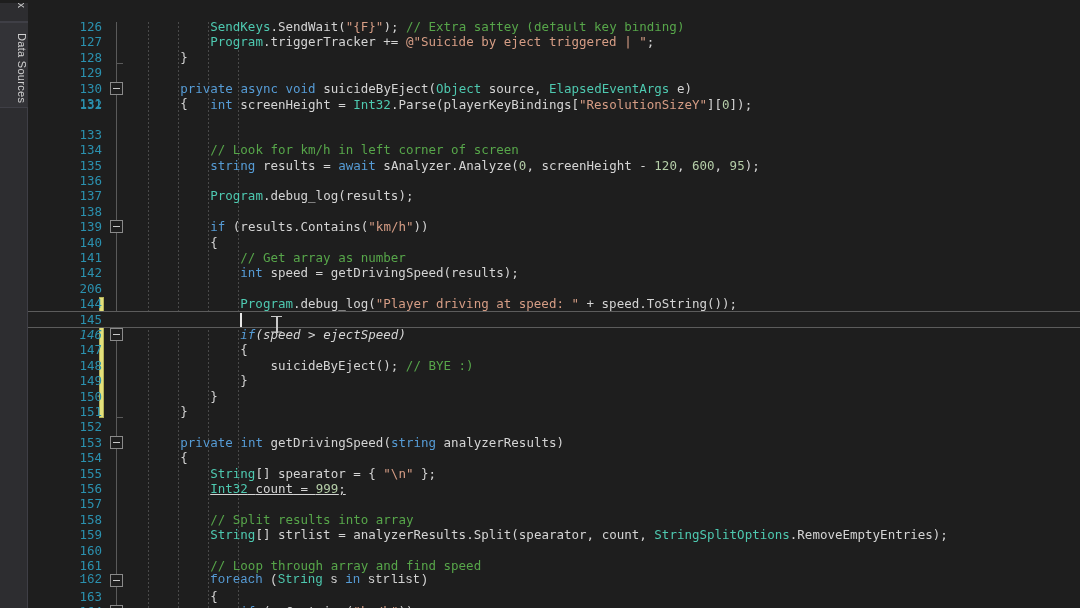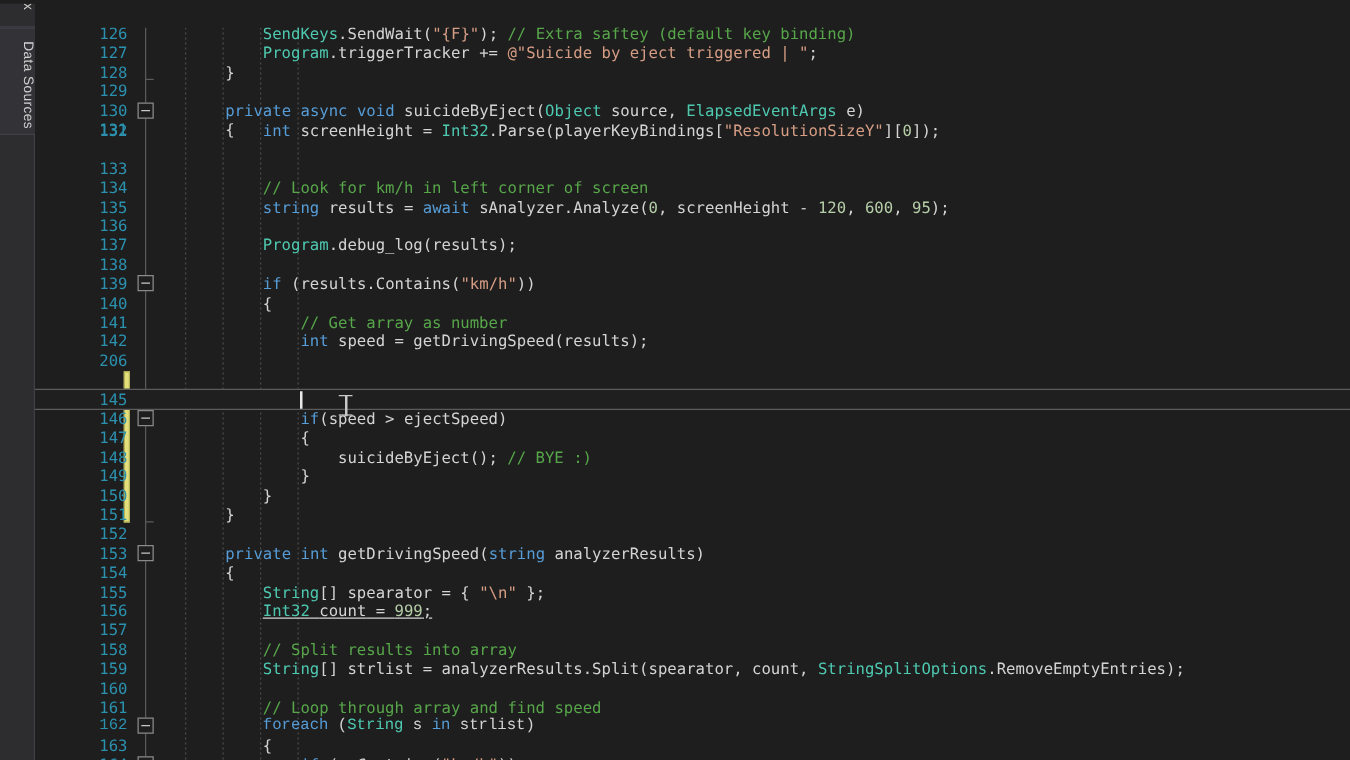--- a/index.html
+++ b/index.html
@@ -159,22 +159,23 @@
         <div class="line" style="top: 120.2px;"><span class="lnum">134</span><span class="code" style="left: 182.24px;"><span class="cmt">// Look for km/h in left corner of screen</span></span></div>
         <div class="line" style="top: 135.6px;"><span class="lnum">135</span><span class="code" style="left: 182.24px;"><span class="kw">string</span> <span class="id">results</span> = <span class="kw">await</span> <span class="id">sAnalyzer</span>.<span class="id">Analyze</span>(<span class="num">0</span>, <span class="id">screenHeight</span> - <span class="num">120</span>, <span class="num">600</span>, <span class="num">95</span>);</span></div>
         <div class="line" style="top: 151px;"><span class="lnum">136</span><span class="code" style="left: 92px;"></span></div>
         <div class="line" style="top: 166.4px;"><span class="lnum">137</span><span class="code" style="left: 182.24px;"><span class="type">Program</span>.<span class="id">debug_log</span>(<span class="id">results</span>);</span></div>
         <div class="line" style="top: 181.8px;"><span class="lnum">138</span><span class="code" style="left: 92px;"></span></div>
         <div class="line" style="top: 197.2px;"><span class="lnum">139</span><span class="code" style="left: 182.24px;"><span class="kw">if</span> (<span class="id">results</span>.<span class="id">Contains</span>(<span class="str">"km/h"</span>))</span></div>
         <div class="line" style="top: 212.6px;"><span class="lnum">140</span><span class="code" style="left: 182.24px;">{</span></div>
         <div class="line" style="top: 228px;"><span class="lnum">141</span><span class="code" style="left: 212.32px;"><span class="cmt">// Get array as number</span></span></div>
         <div class="line" style="top: 243.4px;"><span class="lnum">142</span><span class="code" style="left: 212.32px;"><span class="kw">int</span> <span class="id">speed</span> = <span class="id">getDrivingSpeed</span>(<span class="id">results</span>);</span></div>
         <div class="line" style="top: 258.8px;"><span class="lnum">206</span><span class="code" style="left: 92px;"></span></div>
+        <div class="line" style="top: 274.2px;"><span class="lnum">144</span><span class="code" style="left: 212.32px;"><span class="type">Program</span>.<span class="id">debug_log</span>(<span class="str">"Player driving at speed: "</span> + <span class="id">speed</span>.<span class="id">ToString</span>());</span></div>
         <div class="line" style="top: 289.6px; padding-left: 29px;"><span class="lnum">145</span><span class="code" style="left: 212.32px;"></span></div>
-        <div class="line" style="top: 305px;"><span class="lnum">146</span><span class="code" style="left: 212.32px;"><span class="kw">if</span>(<span class="id">speed</span> &gt; <span class="id">ejectSpeed</span>)</span></div>
+        <div class="line" style="top: 305px; font-style: italic;"><span class="lnum">146</span><span class="code" style="left: 212.32px;"><span class="kw">if</span>(<span class="id">speed</span> &gt; <span class="id">ejectSpeed</span>)</span></div>
         <div class="line" style="top: 320.4px;"><span class="lnum">147</span><span class="code" style="left: 212.32px;">{</span></div>
         <div class="line" style="top: 335.8px;"><span class="lnum">148</span><span class="code" style="left: 242.4px;"><span class="id">suicideByEject</span>(); <span class="cmt">// BYE :)</span></span></div>
         <div class="line" style="top: 351.2px;"><span class="lnum">149</span><span class="code" style="left: 212.32px;">}</span></div>
         <div class="line" style="top: 366.6px;"><span class="lnum">150</span><span class="code" style="left: 182.24px;">}</span></div>
         <div class="line" style="top: 382px;"><span class="lnum">151</span><span class="code" style="left: 152.16px;">}</span></div>
         <div class="line" style="top: 397.4px;"><span class="lnum">152</span><span class="code" style="left: 92px;"></span></div>
         <div class="line" style="top: 412.8px;"><span class="lnum">153</span><span class="code" style="left: 152.16px;"><span class="kw">private</span> <span class="kw">int</span> <span class="id">getDrivingSpeed</span>(<span class="kw">string</span> <span class="id">analyzerResults</span>)</span></div>
         <div class="line" style="top: 428.2px;"><span class="lnum">154</span><span class="code" style="left: 152.16px;">{</span></div>
         <div class="line" style="top: 443.6px;"><span class="lnum">155</span><span class="code" style="left: 182.24px;"><span class="type">String</span>[] <span class="id">spearator</span> = { <span class="str">"\n"</span> };</span></div>
         <div class="line" style="top: 459px; padding-left: 16px;"><span class="lnum">156</span><span class="code" style="left: 182.24px; text-decoration: underline;"><span class="type">Int32</span> <span class="id">count</span> = <span class="num">999</span>;</span></div>

